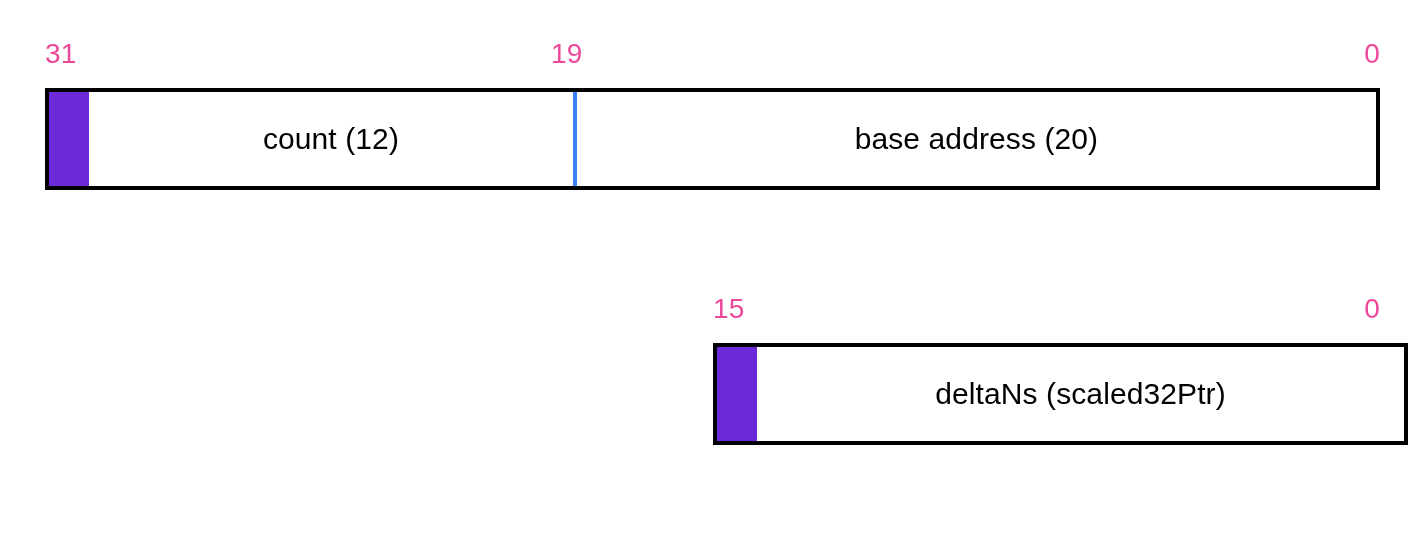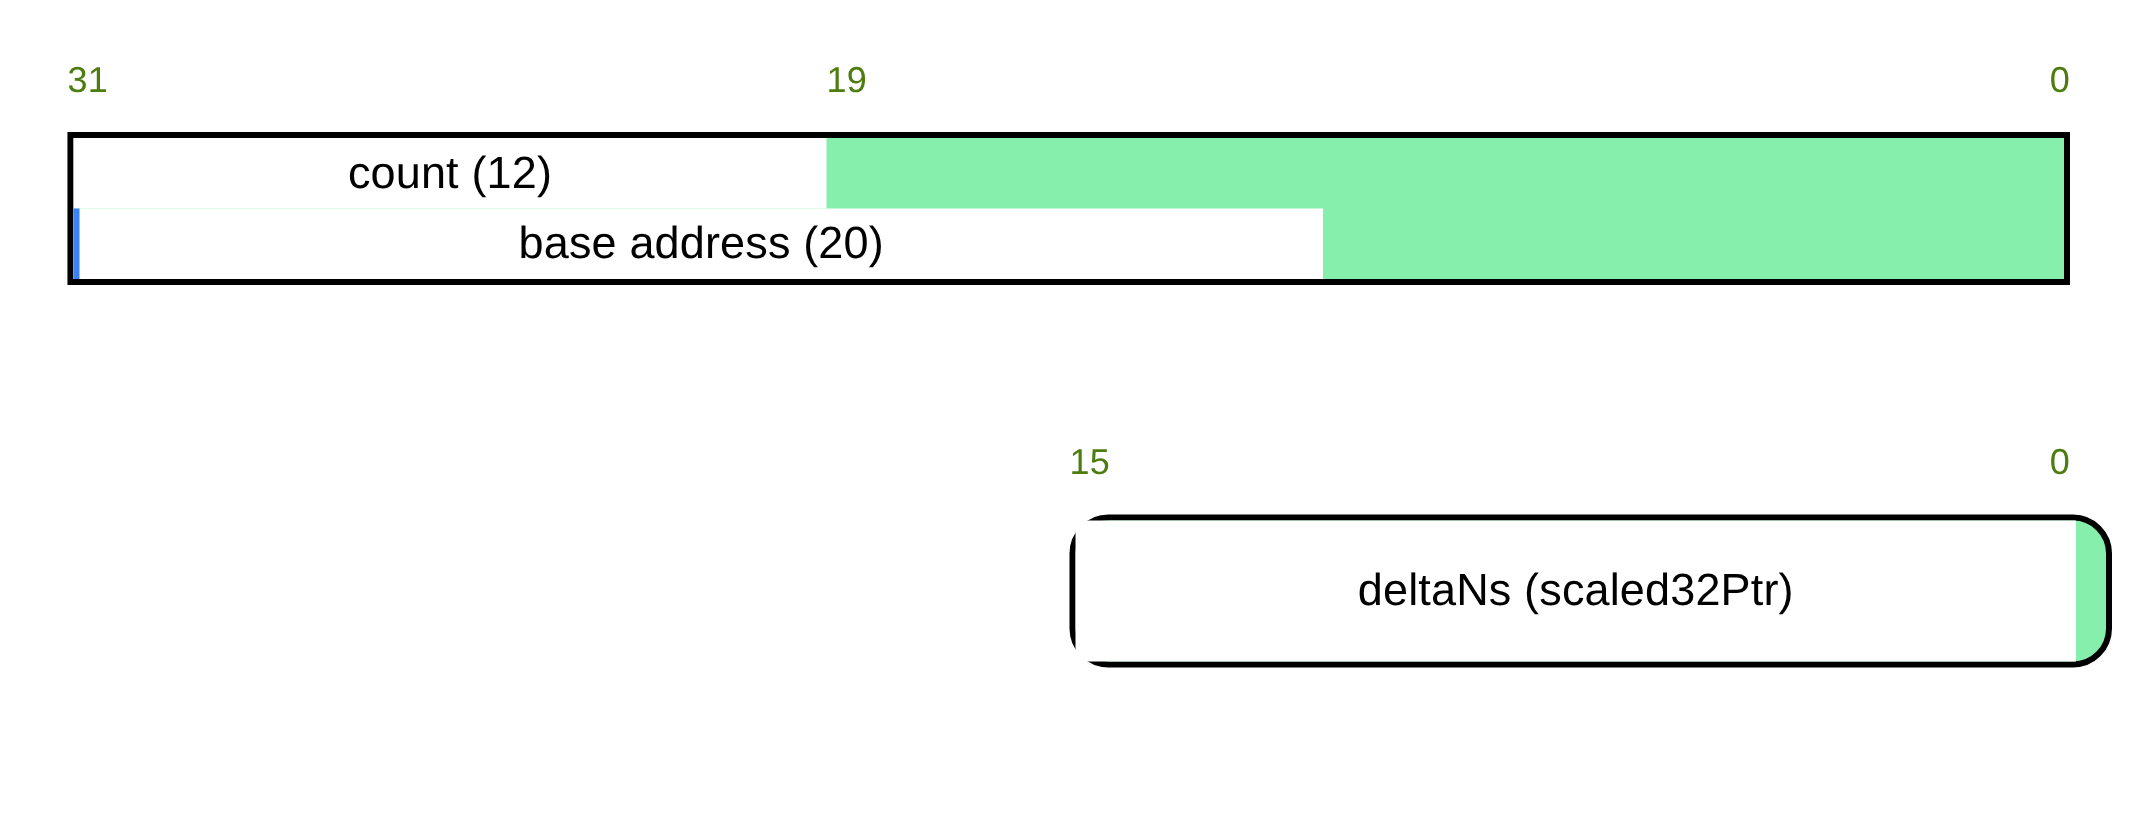--- a/index.html
+++ b/index.html
@@ -27,36 +27,37 @@
     position: absolute;
     height: 32px;
     font-size: 28px;
     line-height: 32px;
     letter-spacing: 0.1px;
     white-space: nowrap;
   }
   .bit-label {
     position: absolute;
     bottom: 0;
-    font-size: 24px;
+    font-size: 28px;
     line-height: 32px;
     white-space: nowrap;
-    color: #4d7c0f;
+    color: #ec4899;
   }
   .bit-label.left  { left: 0; }
   .bit-label.right { right: 0; }
 
   
   .word-box {
     position: absolute;
     display: flex;
-    flex-direction: column;
+    flex-direction: row;
     box-sizing: border-box;
     border: 4px solid #000000;
-    background: #86efac;
+    background: #6d28d9;
+    padding-left: 40px;
   }
   .field-cell {
     box-sizing: border-box;
     display: flex;
     align-items: center;
     justify-content: center;
     height: 100%;
     background: #ffffff;
     overflow: hidden;
   }
@@ -84,21 +85,20 @@
   #word-1-box .field-cell.count-field { width: 502px; }
   #word-1-box .field-cell.base-field  { width: 833px; }
 
   
   #word-2-labels { left: 713px; top: 293px; width: 667px; text-align: right; }
   #word-2-box {
     left: 713px;
     top: 343px;
     width: 695px;
     height: 102px;
-    border-radius: 26px;
   }
   #word-2-box .field-cell.delta-field { width: 667px; }
 </style>
 </head>
 <body>
 
 <div id="canvas">
 
   <div class="bit-label-row" id="word-1-labels">
     <span class="bit-label left">31</span>

